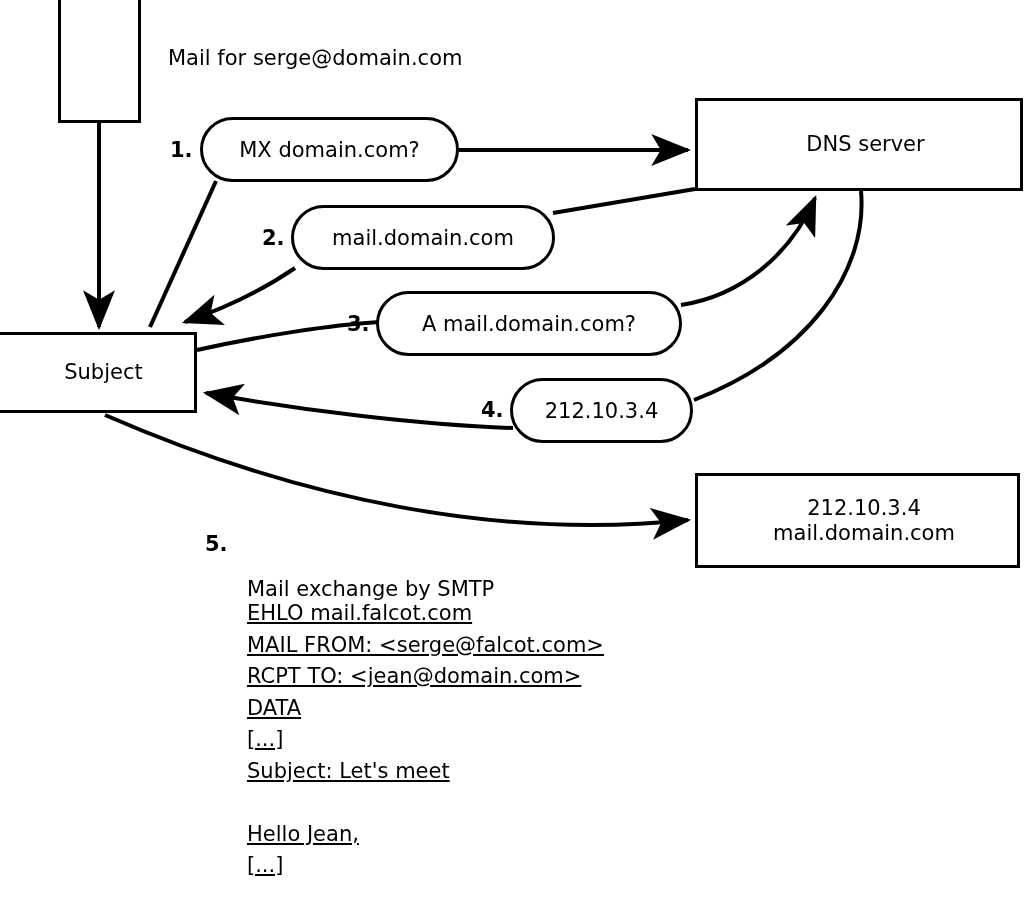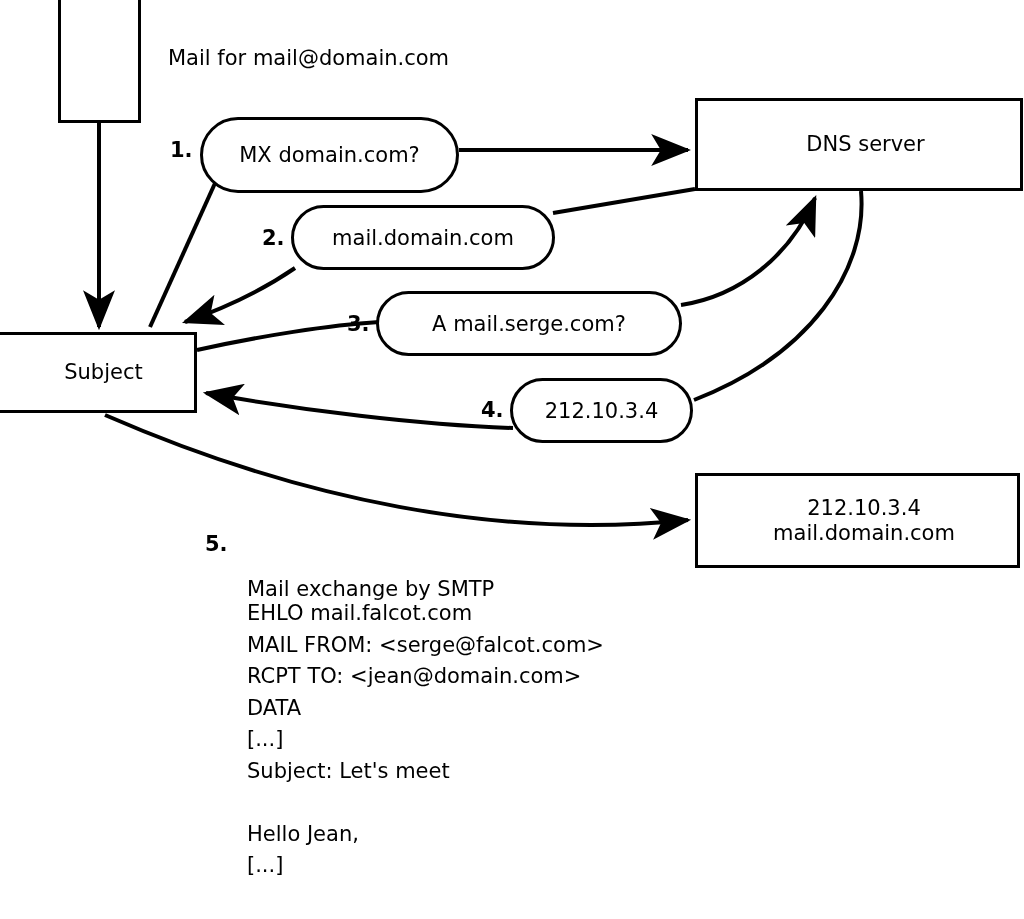--- a/index.html
+++ b/index.html
@@ -55,21 +55,21 @@
     border: 3px solid #000000;
     background: #ffffff;
     border-radius: 999px;
     display: flex;
     align-items: center;
     justify-content: center;
     font-size: 21px;
     white-space: nowrap;
     z-index: 4;
   }
-  #msg-1 { left: 200px; top: 117px; width: 259px; height: 76px; }
+  #msg-1 { left: 200px; top: 117px; width: 259px; height: 65px; }
   #msg-2 { left: 291px; top: 205px; width: 264px; height: 65px; }
   #msg-3 { left: 376px; top: 291px; width: 306px; height: 65px; }
   #msg-4 { left: 510px; top: 378px; width: 183px; height: 65px; }
 
   
   .step-num {
     position: absolute;
     font-size: 21px;
     font-weight: bold;
     z-index: 5;
@@ -94,21 +94,21 @@
   #transcript {
     position: absolute;
     left: 247px;
     top: 598px;
     font-size: 21px;
     line-height: 31.5px;
     white-space: pre;
     z-index: 5;
   }
   #transcript .blank { display: block; height: 31.5px; }
-  #transcript .line  { display: block; }
+  #transcript .line  { display: block; text-decoration: underline; }
 </style>
 </head>
 <body>
 
 <div id="stage">
 
   <svg id="wires" viewBox="0 0 1024 919" xmlns="http://www.w3.org/2000/svg">
     <defs>
       <marker id="arrowhead" markerWidth="10" markerHeight="8" refX="9.2" refY="4" orient="auto" markerUnits="strokeWidth">
         <path d="M0,0 L10,4 L0,8 L2.4,4 Z" fill="#000000"></path>
@@ -155,32 +155,32 @@
 
   <div class="msg-node" id="msg-1">
     <span>MX domain.com?</span>
   </div>
 
   <div class="msg-node" id="msg-2">
     <span>mail.domain.com</span>
   </div>
 
   <div class="msg-node" id="msg-3">
-    <span>A mail.serge.com?</span>
+    <span>A mail.domain.com?</span>
   </div>
 
   <div class="msg-node" id="msg-4">
     <span>212.10.3.4</span>
   </div>
 
   <div class="step-num" id="step-1">1.</div>
   <div class="step-num" id="step-2">2.</div>
   <div class="step-num" id="step-3">3.</div>
   <div class="step-num" id="step-4">4.</div>
   <div class="step-num" id="step-5">5.</div>
 
-  <div class="free-text" id="title-text">Mail for mail@domain.com</div>
+  <div class="free-text" id="title-text">Mail for serge@domain.com</div>
 
   <div class="free-text" id="smtp-label">Mail exchange by SMTP</div>
 
   <div id="transcript"><span class="line">EHLO mail.falcot.com</span><span class="line">MAIL FROM: &lt;serge@falcot.com&gt;</span><span class="line">RCPT TO: &lt;jean@domain.com&gt;</span><span class="line">DATA</span><span class="line">[...]</span><span class="line">Subject: Let's meet</span><span class="blank"></span><span class="line">Hello Jean,</span><span class="line">[...]</span><span class="blank"></span><span class="line">.</span></div>
 
 </div>
 
 </body></html>

